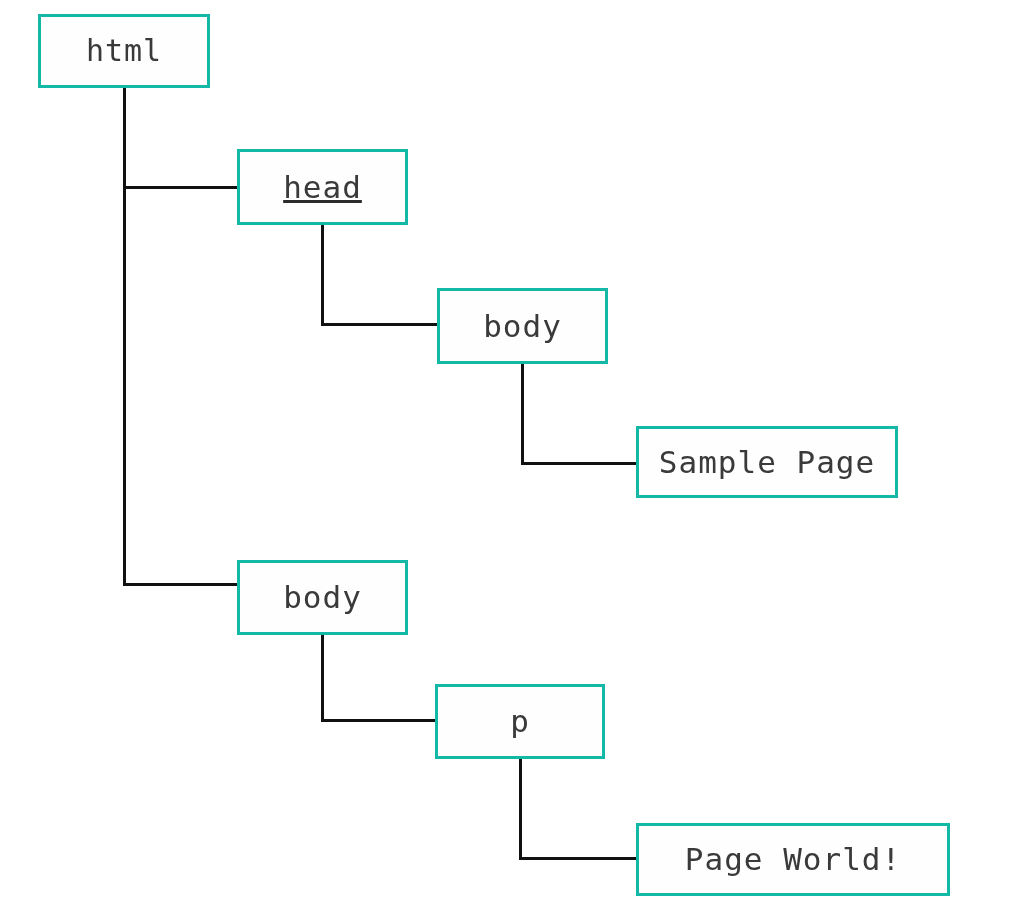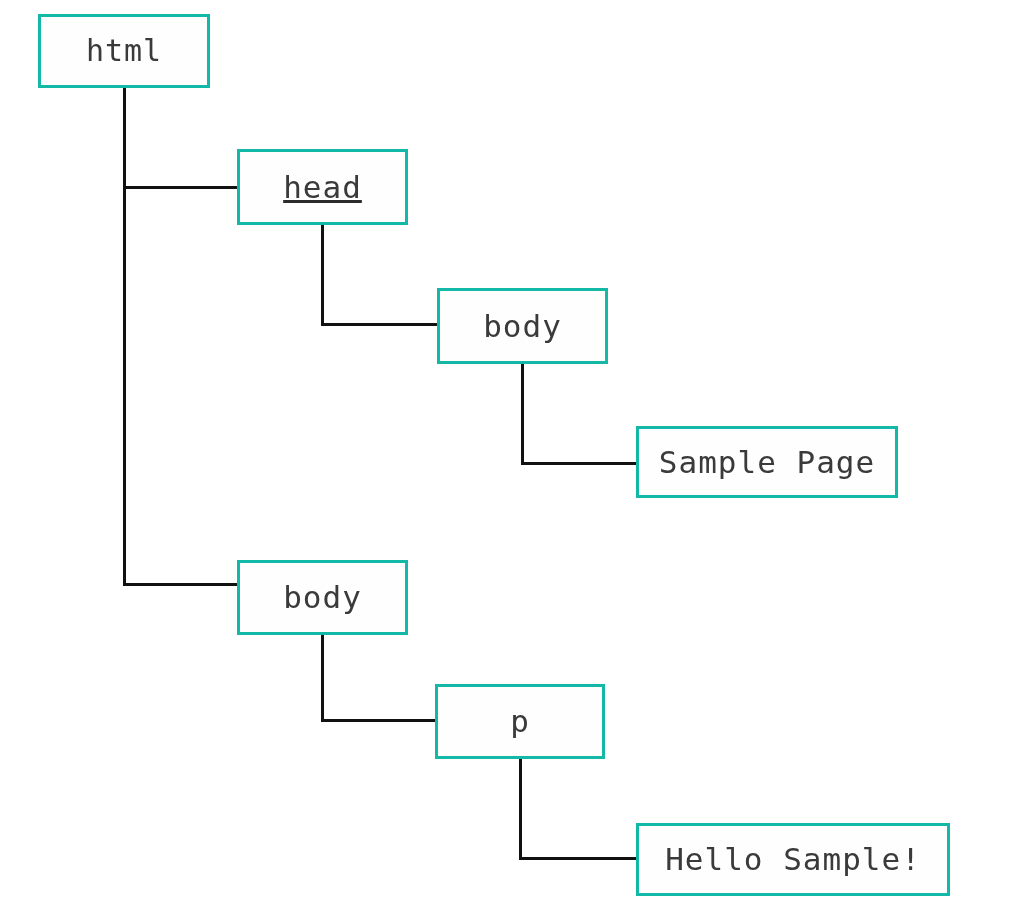--- a/index.html
+++ b/index.html
@@ -114,16 +114,16 @@
 
   <div class="node" id="node-body">
     <span class="node-label">body</span>
   </div>
 
   <div class="node" id="node-p">
     <span class="node-label">p</span>
   </div>
 
   <div class="node" id="node-hello">
-    <span class="node-label">Hello Sample!</span>
+    <span class="node-label">Page World!</span>
   </div>
 
 </div>
 
 </body></html>

